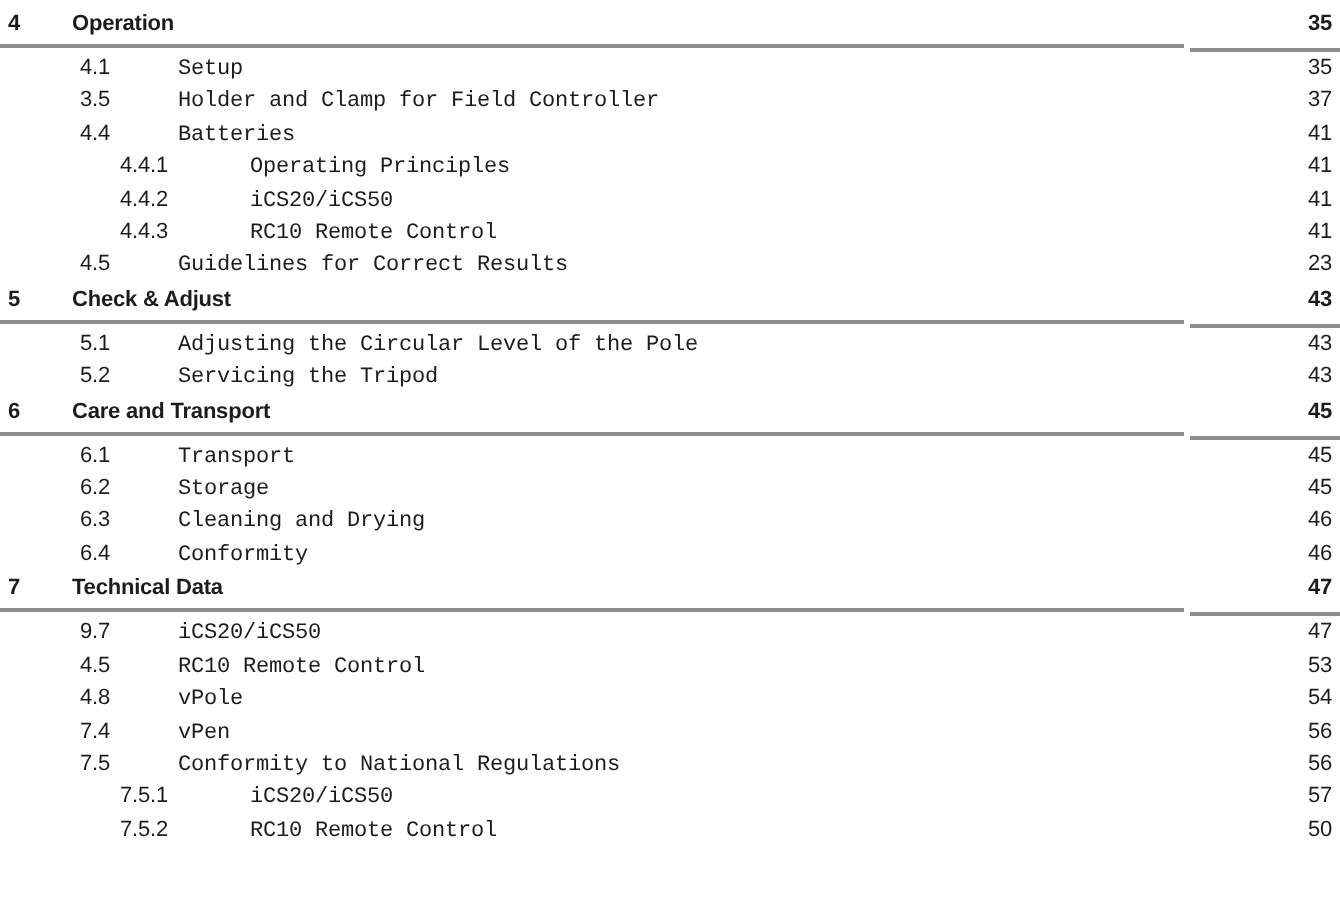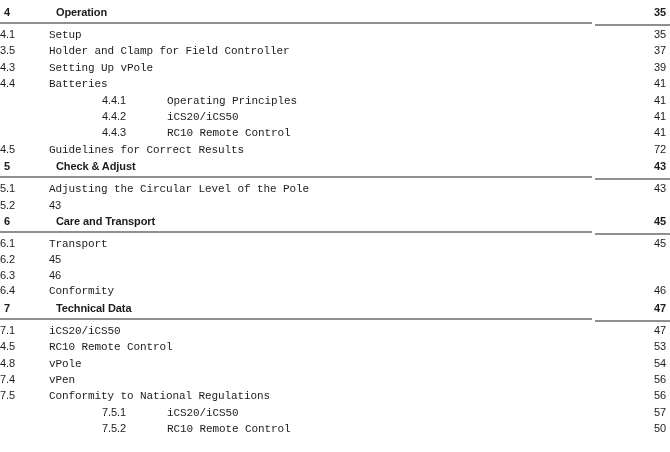--- a/index.html
+++ b/index.html
@@ -16,31 +16,31 @@
 
   .toc-section { margin-bottom: 1px; }
 
   .chapter-row {
     display: flex;
     align-items: baseline;
     line-height: 15px;
     font-weight: 700;
   }
   .ch-num   { flex: 0 0 36px; padding-left: 4px; box-sizing: border-box; }
-  .ch-title { flex: 1; margin-left: 20px; }
+  .ch-title { flex: 1; }
   .ch-page  { padding-right: 4px; white-space: nowrap; }
 
   
   .rule { position: relative; height: 6px; margin-top: 1px; }
   .rule-left  { position: absolute; left: 0; right: 78px; top: 1px; height: 2px; background: #8f8f8f; }
   .rule-right { position: absolute; right: 0; width: 75px; top: 3px; height: 2px; background: #8f8f8f; }
 
   .entry { display: flex; align-items: baseline; line-height: 15.4px; }
-  .entry.lvl1 { }
-  .entry.lvl2 { padding-left: 102px; }
+  .entry.lvl1 { padding-left: 40px; }
+  .entry.lvl2 { padding-left: 60px; }
   .e-num  { flex: 0 0 49px; }
   .entry.lvl2 .e-num { flex: 0 0 65px; }
   .e-title { flex: 1; font-family: Liberation Mono, monospace; }
   .e-page  { padding-right: 4px; white-space: nowrap; }
 </style>
 </head>
 <body>
 
 <div class="page">
   <div id="toc">
@@ -60,25 +60,20 @@
     <span class="e-title">Setup</span>
     <span class="e-page">35</span>
   </div>
 
   <div class="entry lvl1">
     <span class="e-num">3.5</span>
     <span class="e-title">Holder and Clamp for Field Controller</span>
     <span class="e-page">37</span>
   </div>
 
-  <div class="entry lvl1">
-    <span class="e-num">4.3</span>
-    <span class="e-title">Setting Up vPole</span>
-    <span class="e-page">39</span>
-  </div>
 
   <div class="entry lvl1">
     <span class="e-num">4.4</span>
     <span class="e-title">Batteries</span>
     <span class="e-page">41</span>
   </div>
 
   <div class="entry lvl2">
     <span class="e-num">4.4.1</span>
     <span class="e-title">Operating Principles</span>
@@ -93,21 +88,21 @@
 
   <div class="entry lvl2">
     <span class="e-num">4.4.3</span>
     <span class="e-title">RC10 Remote Control</span>
     <span class="e-page">41</span>
   </div>
 
   <div class="entry lvl1">
     <span class="e-num">4.5</span>
     <span class="e-title">Guidelines for Correct Results</span>
-    <span class="e-page">72</span>
+    <span class="e-page">23</span>
   </div>
 </div>
   </section>
 
   <section class="toc-section">
     <div class="chapter-row">
       <span class="ch-num">5</span>
       <span class="ch-title">Check &amp; Adjust</span>
       <span class="ch-page">43</span>
     </div>
@@ -117,20 +112,21 @@
     </div>
     <div class="entries">
   <div class="entry lvl1">
     <span class="e-num">5.1</span>
     <span class="e-title">Adjusting the Circular Level of the Pole</span>
     <span class="e-page">43</span>
   </div>
 
   <div class="entry lvl1">
     <span class="e-num">5.2</span>
+    <span class="e-title">Servicing the Tripod</span>
     <span class="e-page">43</span>
   </div>
 </div>
   </section>
 
   <section class="toc-section">
     <div class="chapter-row">
       <span class="ch-num">6</span>
       <span class="ch-title">Care and Transport</span>
       <span class="ch-page">45</span>
@@ -141,25 +137,27 @@
     </div>
     <div class="entries">
   <div class="entry lvl1">
     <span class="e-num">6.1</span>
     <span class="e-title">Transport</span>
     <span class="e-page">45</span>
   </div>
 
   <div class="entry lvl1">
     <span class="e-num">6.2</span>
+    <span class="e-title">Storage</span>
     <span class="e-page">45</span>
   </div>
 
   <div class="entry lvl1">
     <span class="e-num">6.3</span>
+    <span class="e-title">Cleaning and Drying</span>
     <span class="e-page">46</span>
   </div>
 
   <div class="entry lvl1">
     <span class="e-num">6.4</span>
     <span class="e-title">Conformity</span>
     <span class="e-page">46</span>
   </div>
 </div>
   </section>
@@ -169,21 +167,21 @@
       <span class="ch-num">7</span>
       <span class="ch-title">Technical Data</span>
       <span class="ch-page">47</span>
     </div>
     <div class="rule">
       <span class="rule-left"></span>
       <span class="rule-right"></span>
     </div>
     <div class="entries">
   <div class="entry lvl1">
-    <span class="e-num">7.1</span>
+    <span class="e-num">9.7</span>
     <span class="e-title">iCS20/iCS50</span>
     <span class="e-page">47</span>
   </div>
 
   <div class="entry lvl1">
     <span class="e-num">4.5</span>
     <span class="e-title">RC10 Remote Control</span>
     <span class="e-page">53</span>
   </div>
 

